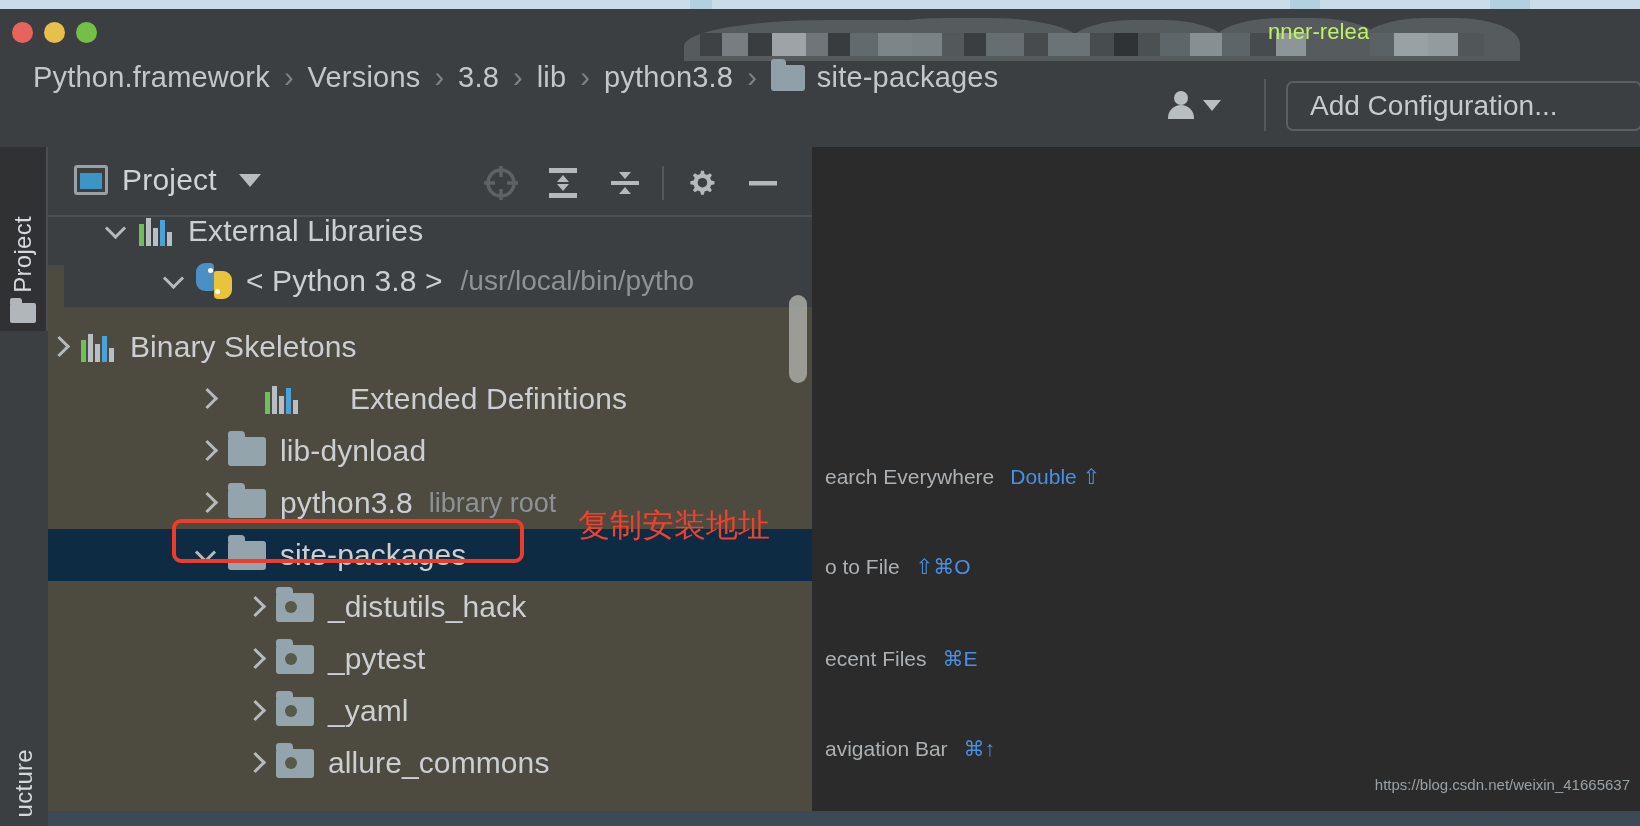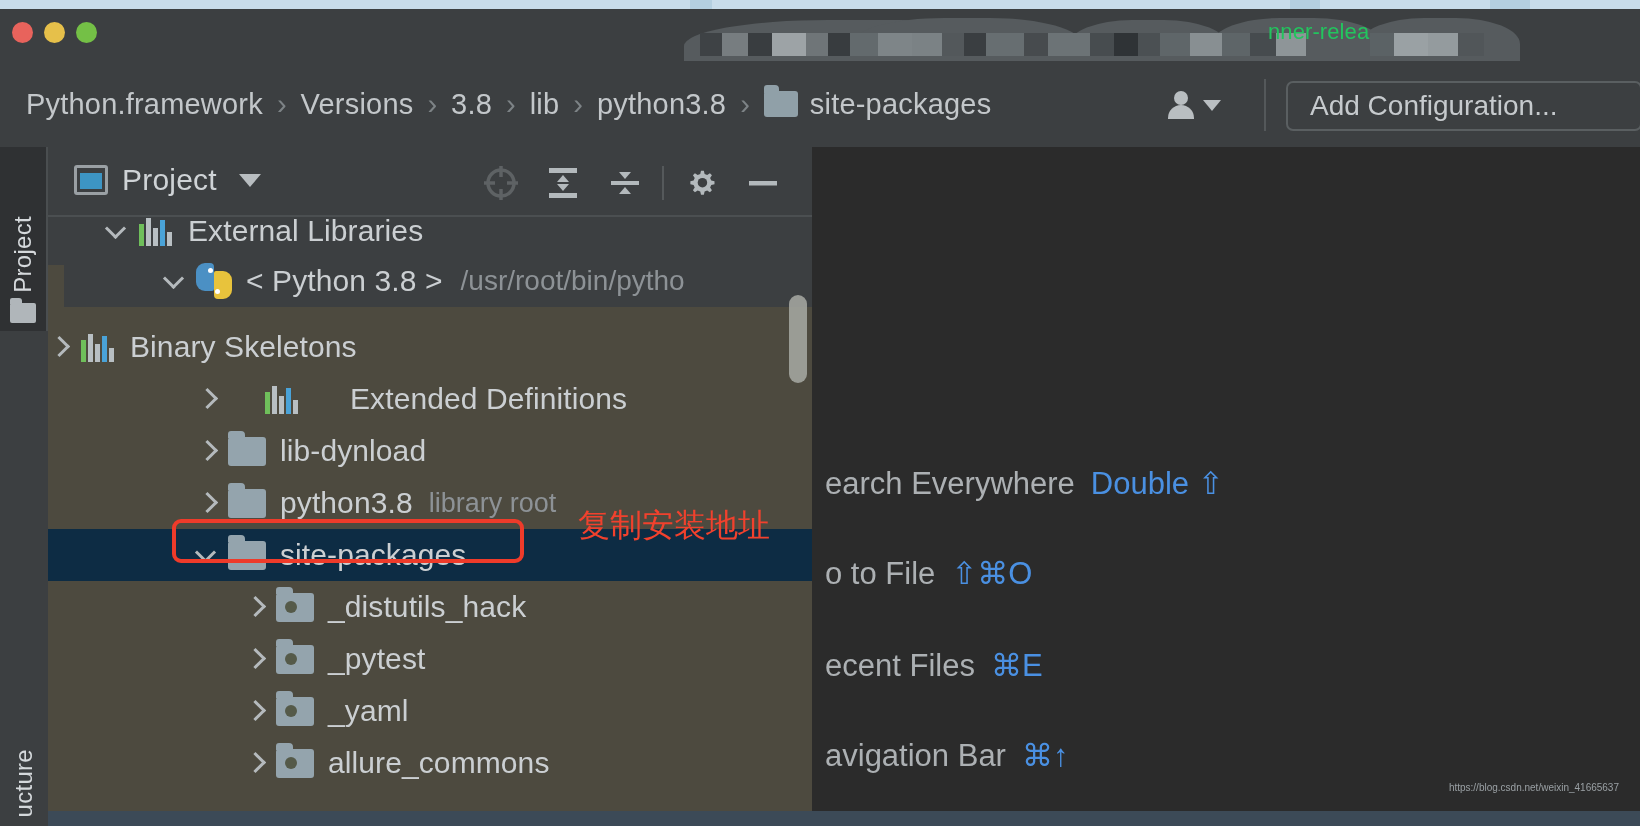--- a/index.html
+++ b/index.html
@@ -22,26 +22,26 @@
   .light.red{left:0;background:#e8635c;}
   .light.yellow{left:32px;background:#e6c04a;}
   .light.green{left:64px;background:#74c046;}
 
   
   .censor{position:absolute;top:9px;height:44px;overflow:hidden;}
   .censor .blob{position:absolute;background:#565b5e;border-radius:40% 40% 0 0 / 26px 26px 0 0;}
   .censor .px{position:absolute;top:15px;height:23px;}
   .title-frag{
     position:absolute;left:1268px;top:10px;
-    font-size:22px;color:#22c55e;letter-spacing:.1px;white-space:nowrap;
+    font-size:22px;color:#bef264;letter-spacing:.1px;white-space:nowrap;
   }
 
   
   .navbar{position:absolute;left:0;top:61px;width:1640px;height:86px;background:#3c3f41;}
-  .crumbs{position:absolute;left:26px;top:0;height:86px;display:flex;align-items:center;}
+  .crumbs{position:absolute;left:33px;top:0;height:86px;display:flex;align-items:flex-start;}
   .crumb{font-size:29px;color:#c3c7ca;white-space:nowrap;letter-spacing:.2px;}
   .crumb-sep{font-size:29px;color:#7d8386;margin:0 14px;font-weight:300;}
   .crumb-folder{
     display:inline-block;width:34px;height:26px;margin-right:12px;vertical-align:-4px;
     background:#90a0a8;border-radius:3px;position:relative;
   }
   .crumb-folder:before{
     content:"";position:absolute;left:0;top:-6px;width:15px;height:8px;
     background:#90a0a8;border-radius:3px 4px 0 0;
   }
@@ -55,24 +55,24 @@
   .nav-div{position:absolute;left:1264px;top:18px;width:2px;height:52px;background:#54585a;}
   .addconf{
     position:absolute;left:1286px;top:20px;height:50px;min-width:356px;
     border:2px solid #5a5f61;border-radius:7px;background:#3c3f41;
     display:flex;align-items:center;padding:0 22px;box-sizing:border-box;
   }
   .addconf span{font-size:28px;color:#c6cacd;white-space:nowrap;}
 
   
   .editor{position:absolute;left:48px;top:147px;width:1592px;height:664px;background:#2b2b2b;}
-  .hint{position:absolute;white-space:nowrap;font-size:31px;color:#acb0b3;}
+  .hint{position:absolute;white-space:nowrap;font-size:21px;color:#acb0b3;}
   .hint .key{color:#4a90e2;margin-left:16px;}
   .watermark{
-    position:absolute;right:21px;bottom:18px;font-size:10px;color:#9aa0a4;white-space:nowrap;
+    position:absolute;right:10px;bottom:18px;font-size:15px;color:#9aa0a4;white-space:nowrap;
   }
   .statusbar{position:absolute;left:48px;top:811px;width:1592px;height:15px;background:#3c4a57;}
 
   
   .stripe{position:absolute;left:0;top:147px;width:48px;height:679px;background:#3c3f41;}
   .stripe-btn{
     position:absolute;left:0;width:48px;background:#313335;
     display:flex;flex-direction:column;align-items:center;justify-content:flex-end;
     padding-bottom:8px;box-sizing:border-box;
   }
@@ -351,21 +351,21 @@
         <span class="arrow down">
             <i></i>
           </span>
         <span class="ico py">
           <span class="pyhalf blue"></span>
             <span class="pyhalf yellow"></span>
           <span class="pydot" style="left:12px;top:5px;"></span>
           <span class="pydot" style="right:12px;bottom:5px;"></span>
         </span>
         <span class="rlabel">&lt; Python 3.8 &gt;</span>
-        <span class="rpath">/usr/root/bin/pytho</span>
+        <span class="rpath">/usr/local/bin/pytho</span>
       </div>
 
       <div class="row" style="top:104px;">
         <span class="arrow">
             <i></i>
           </span>
         <span class="ico bars">
             <b></b>
             <b></b>
             <b></b>

